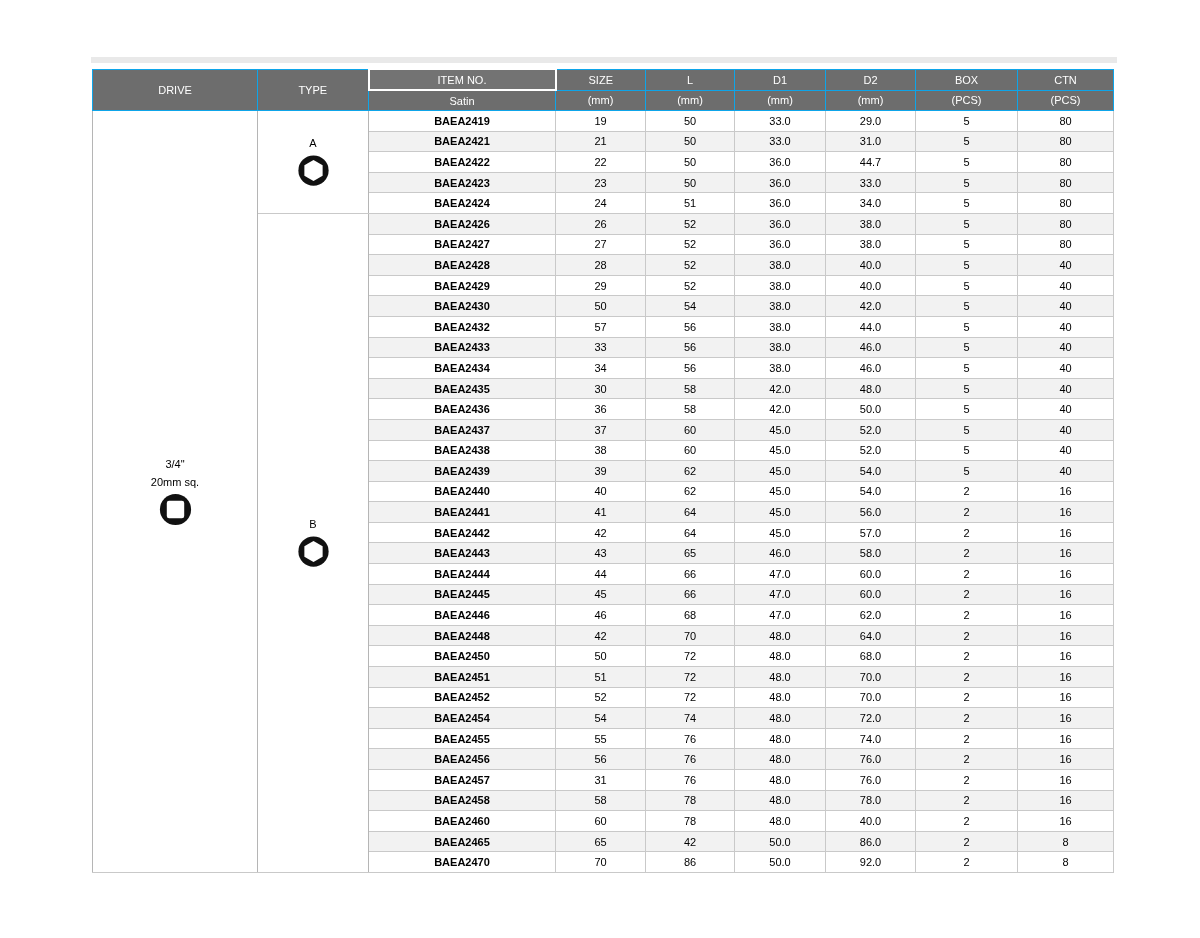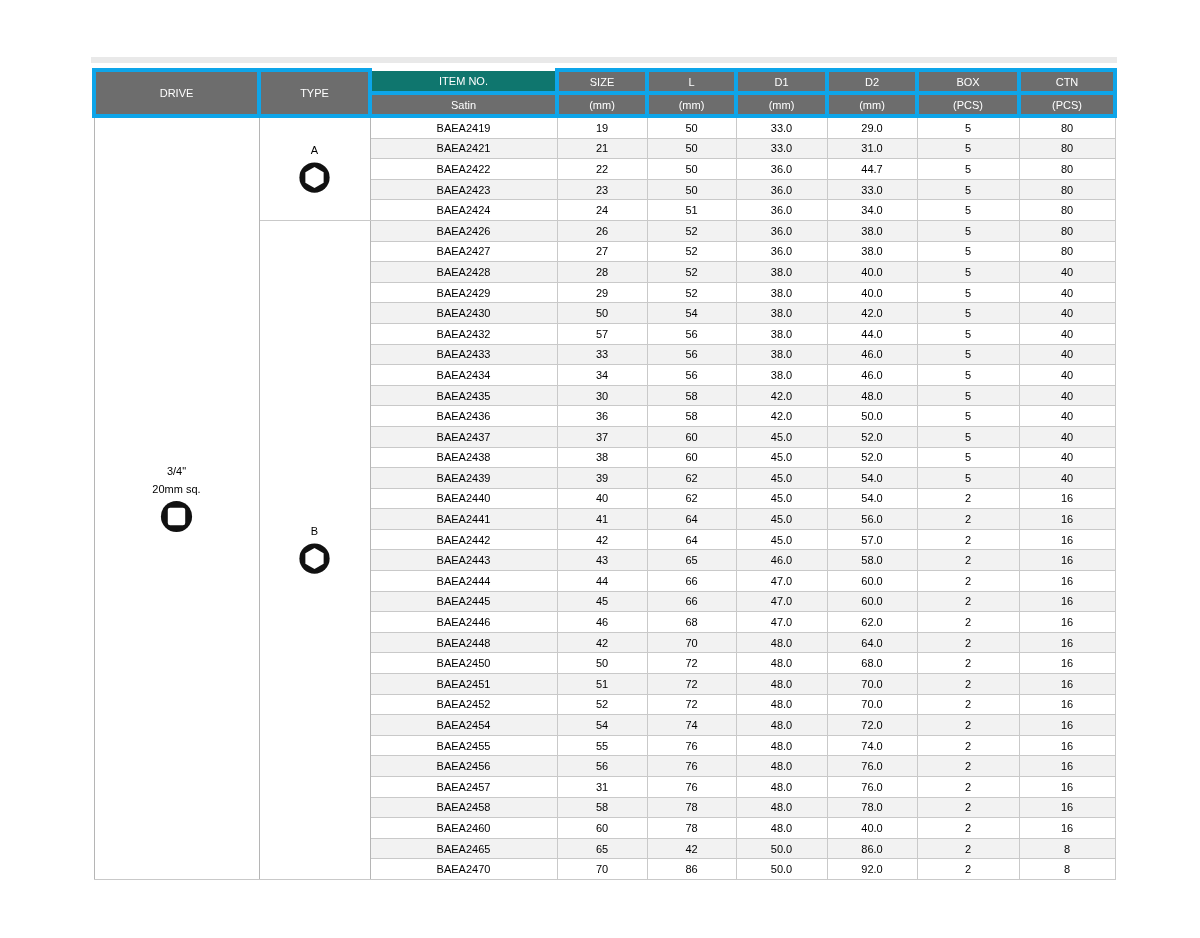--- a/index.html
+++ b/index.html
@@ -24,40 +24,40 @@
     width: 1021px;
     border-collapse: collapse;
     table-layout: fixed;
     font-size: 11px;
     border: 1px solid #9a9a9a;
   }
   thead th {
     background: #6d6d6d;
     color: #ffffff;
     font-weight: normal;
-    border: 4px solid #0ea5e9;
+    border: 1px solid #0ea5e9;
     height: 19px;
     padding: 0;
     text-align: center;
     vertical-align: middle;
   }
   thead th.item-no-th {
-    background: #0f766e;
+    background: #737373;
     border: 2px solid #ffffff;
   }
   tbody td {
     border: 1px solid #c9c9c9;
     height: 19.6px;
     padding: 0;
     text-align: center;
     vertical-align: middle;
     background: #ffffff;
   }
   tbody tr:nth-child(even) td.data { background: #f2f2f2; }
-  tbody td.item { font-weight: normal; }
+  tbody td.item { font-weight: bold; }
   tbody td.drive-cell, tbody td.type-cell {
     background: #ffffff;
     border-top: none;
     border-bottom: 1px solid #c9c9c9;
     border-left: 1px solid #b5b5b5;
     border-right: 1px solid #b5b5b5;
   }
   .cell-stack {
     display: flex;
     flex-direction: column;

